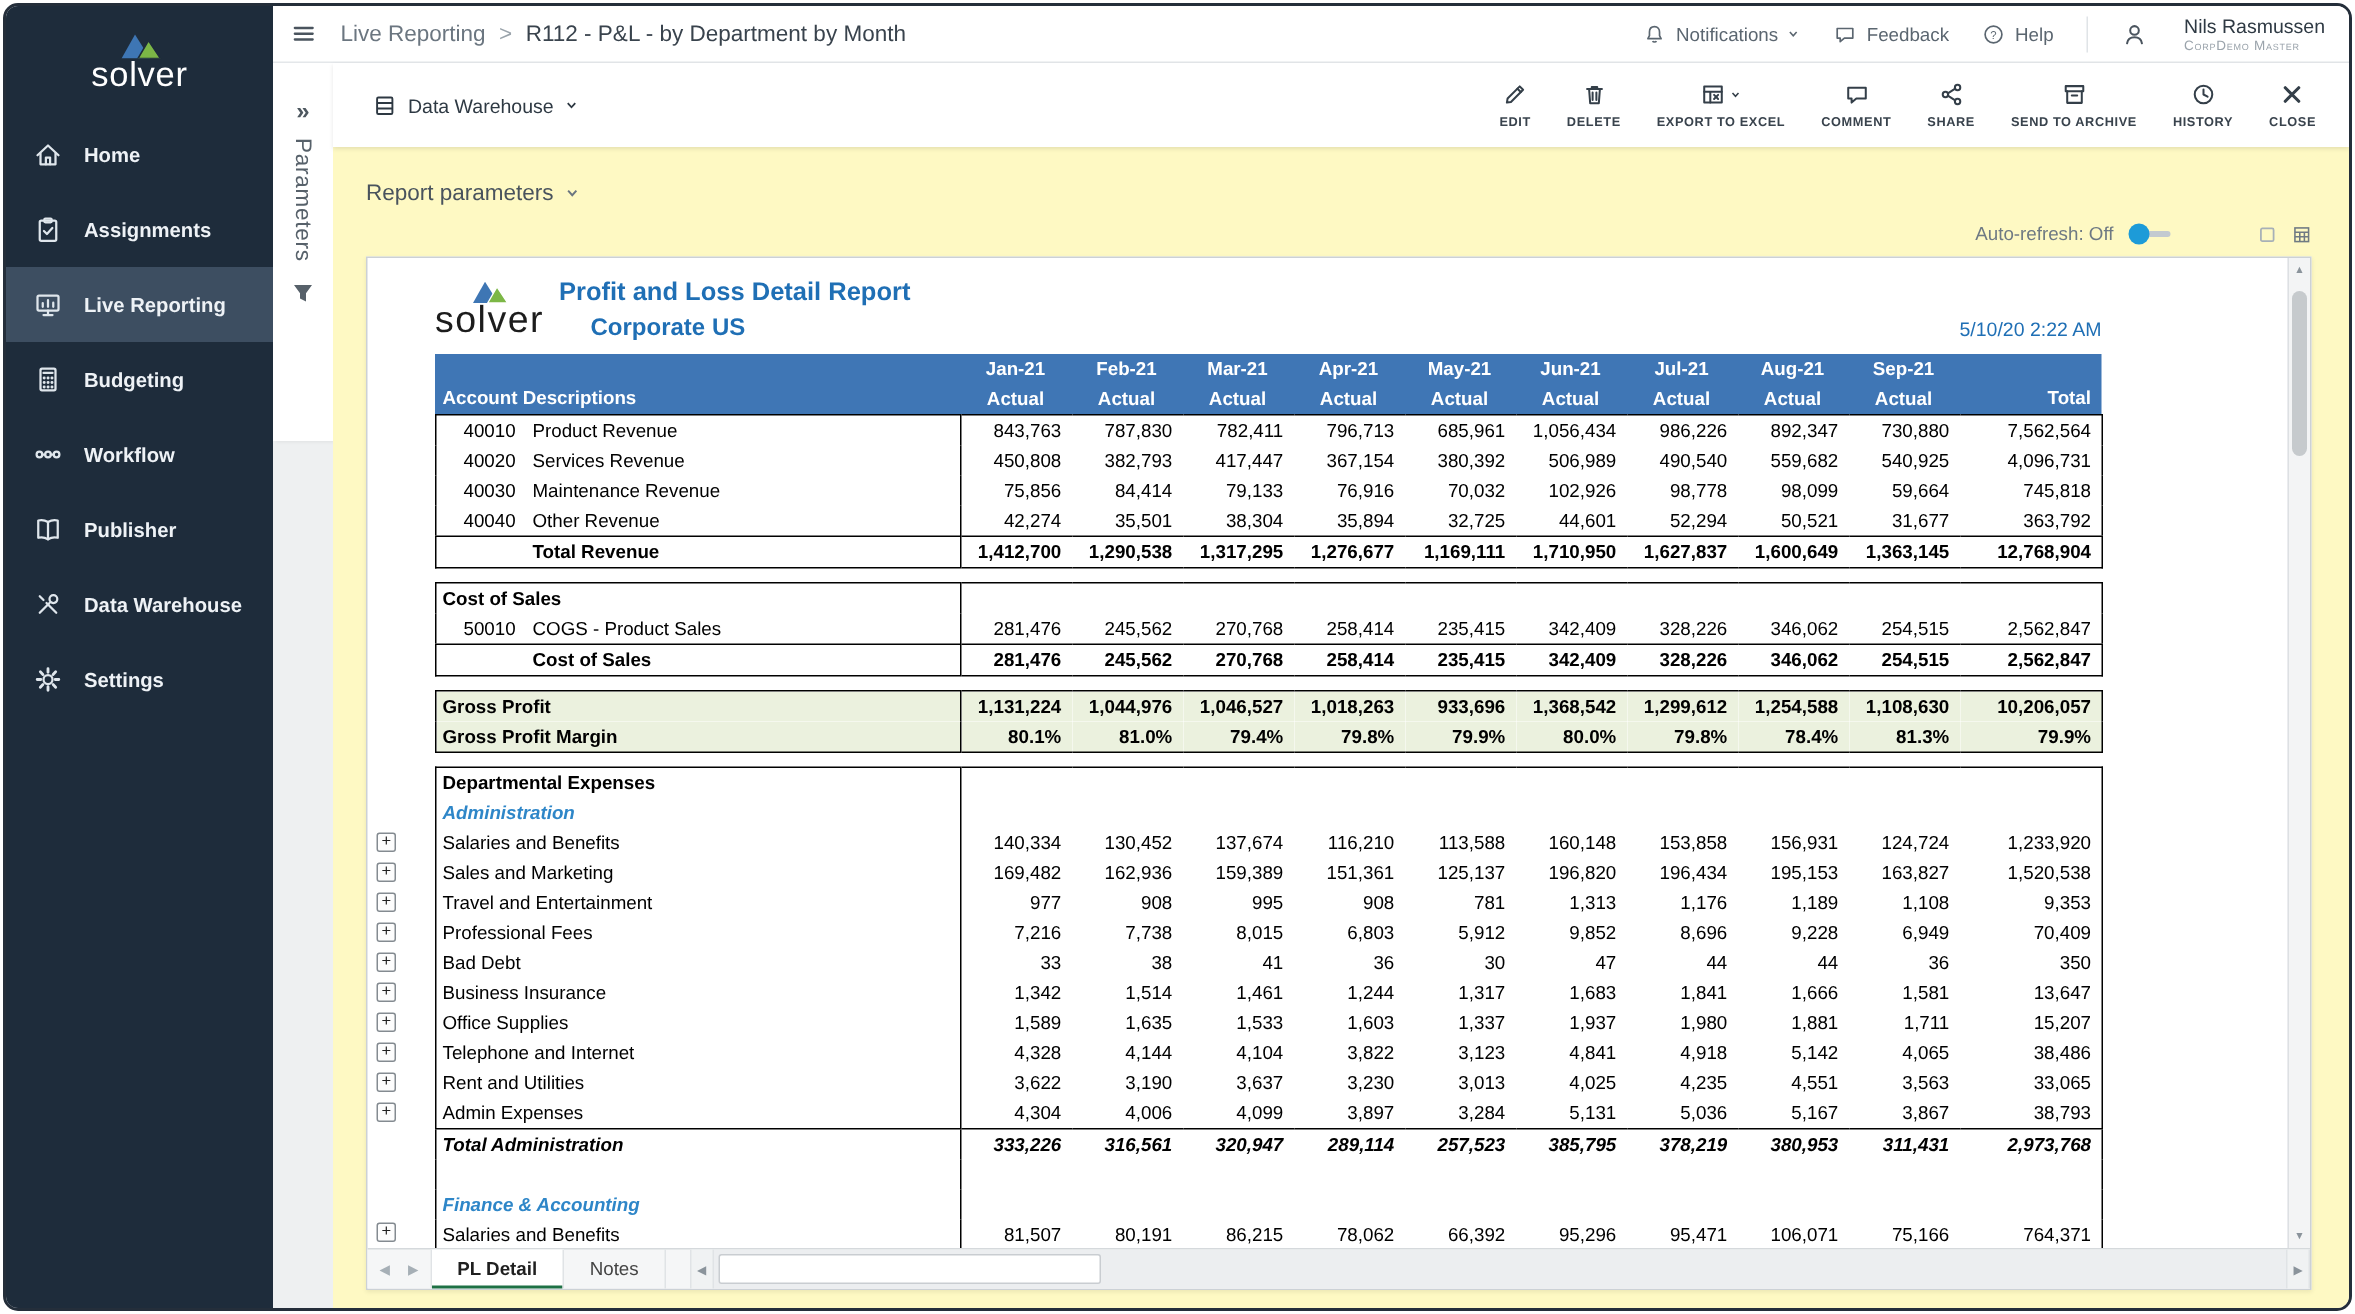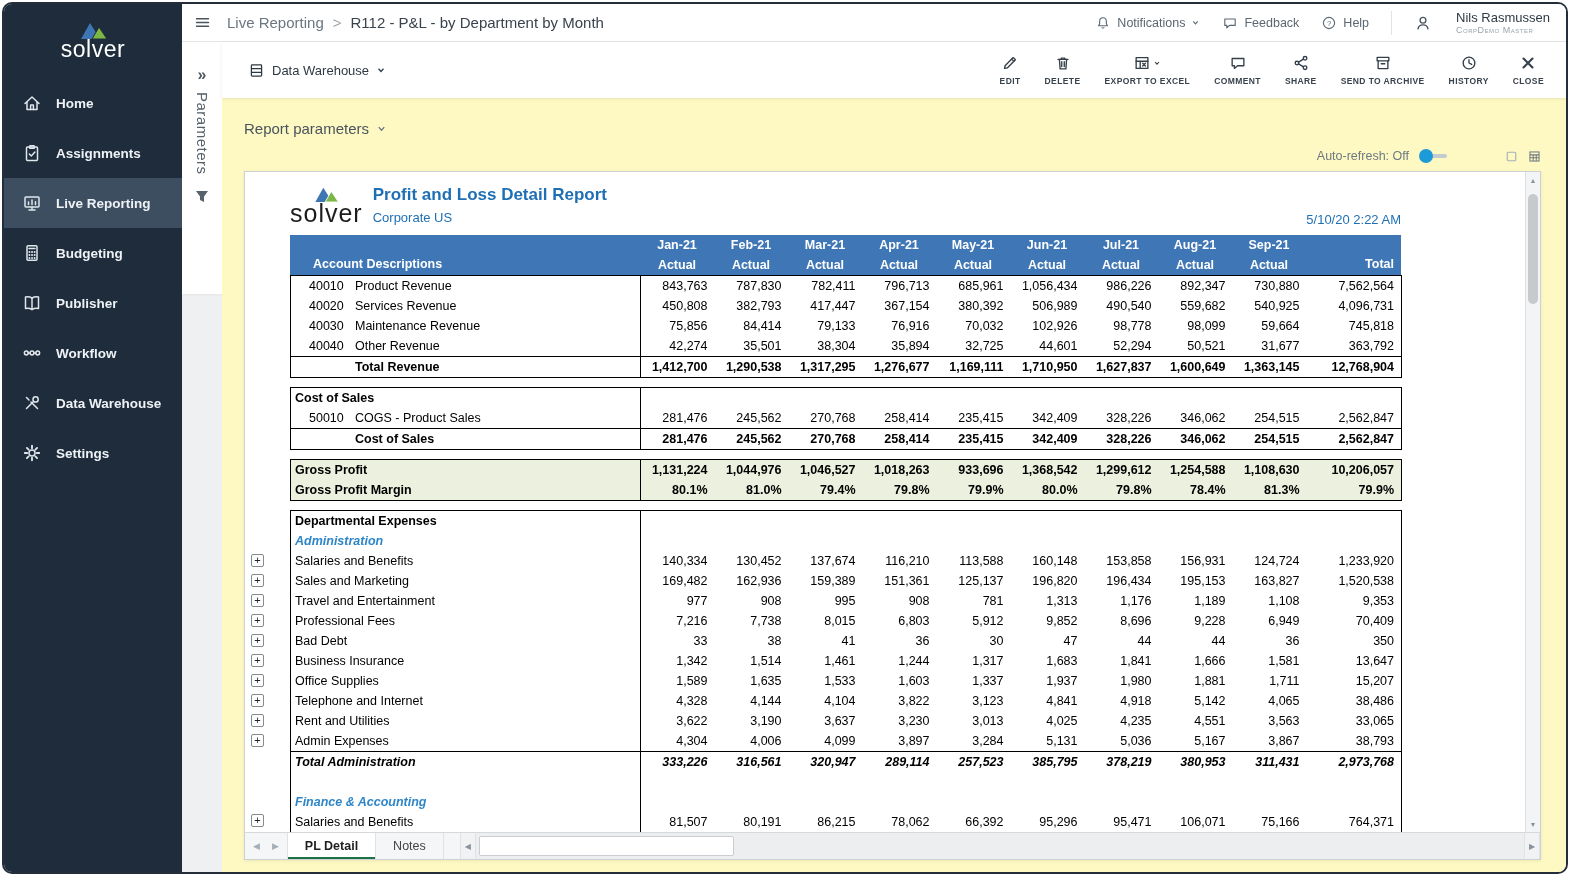--- a/index.html
+++ b/index.html
@@ -58,35 +58,35 @@
 
   
   .canvas{flex:1;background:#fff;border:1px solid #ccd1d6;display:flex;flex-direction:column;min-height:0;box-shadow:0 1px 3px rgba(0,0,0,.08);}
   .canvas-body{flex:1;display:flex;min-height:0;}
   .sheet{flex:1;overflow:hidden;padding-top:12px;}
   .rpt-header{display:flex;align-items:flex-start;width:1156px;padding-left:45px;}
   .rlogo{display:flex;flex-direction:column;align-items:center;margin-top:2px;}
   .rlogo-text{font-size:25px;color:#1c1c1c;letter-spacing:1px;line-height:22px;}
   .rtitle-block{margin-left:10px;margin-top:1px;}
   .rtitle{font-size:17px;font-weight:700;color:#1F6FB5;}
-  .rsub{font-size:13px;font-weight:400;color:#1F6FB5;margin-top:5px;}
+  .rsub{font-size:16px;font-weight:700;color:#1F6FB5;margin-top:5px;margin-left:21px;}
   .rdate{margin-left:auto;font-size:13px;color:#1F6FB5;margin-top:28px;}
 
   .tablewrap{margin-top:8px;}
   .sec-row{display:flex;margin-bottom:9px;}
   .sec-row.attached{margin-bottom:0;}
   .gutter{width:45px;flex:none;display:flex;flex-direction:column;}
   .gcell{height:20px;display:flex;align-items:center;}
   .plus-box{width:13px;height:13px;margin-left:6px;border:1px solid #848b91;background:#fdfdfd;font-size:11px;line-height:10px;text-align:center;color:#222;border-radius:2px;cursor:pointer;}
 
   table.rpt{border-collapse:collapse;table-layout:fixed;width:1111px;font-size:12.5px;color:#000;}
   table.rpt td{height:20px;line-height:20px;padding:0;white-space:nowrap;overflow:hidden;}
   table.rpt td.val{text-align:right;padding-right:7px;}
   table.hdr td{background:#3F76B5;color:#fff;font-weight:bold;}
-  table.hdr td.corner{vertical-align:bottom;padding-left:23px;padding-bottom:1px;}
+  table.hdr td.corner{vertical-align:bottom;padding-left:5px;padding-bottom:1px;}
   table.hdr td.mh{text-align:center;}
   table.hdr td.th-total{vertical-align:bottom;text-align:right;padding-right:7px;padding-bottom:1px;}
   table.body{border:1px solid #000;}
   table.body td.acct{border-right:1px solid #000;padding-left:4px;}
   td.acct .code{display:inline-block;width:46px;margin-left:14px;}
   tr.r-total td{border-top:1px solid #000;font-weight:bold;}
   tr.r-total td.acct{padding-left:64px;}
   tr.r-section td.acct{font-weight:bold;}
   tr.r-subheader td.acct{font-weight:bold;font-style:italic;color:#2E86C8;}
   tr.r-subtotal td{border-top:1px solid #000;font-style:italic;font-weight:600;}
@@ -158,36 +158,36 @@
               <rect x="5" y="2.8" width="10" height="14.4" rx="1"></rect>
               <path d="M7 5.6h6"></path>
               <path d="M7.4 9h.1M10 9h.1M12.6 9h.1M7.4 12h.1M10 12h.1M12.6 12h.1M7.4 15h.1M10 15h.1M12.6 15h.1" stroke-width="1.9"></path>
             </svg>
           </span>
           <span class="nav-label">Budgeting</span>
         </div>
         <div class="nav-item">
           <span class="nav-icon">
             <svg width="20" height="20" viewBox="0 0 20 20" fill="none" stroke="currentColor" stroke-width="1.5" stroke-linecap="round" stroke-linejoin="round">
-              <path d="M10 5C8 3.8 5.5 3.5 3.5 4v11.5c2-.5 4.5-.2 6.5 1 2-1.2 4.5-1.5 6.5-1V4C14.5 3.5 12 3.8 10 5Z"></path>
-              <path d="M10 5v11.5"></path>
-            </svg>
-          </span>
-          <span class="nav-label">Publisher</span>
-        </div>
-        <div class="nav-item">
-          <span class="nav-icon">
-            <svg width="20" height="20" viewBox="0 0 20 20" fill="none" stroke="currentColor" stroke-width="1.5" stroke-linecap="round" stroke-linejoin="round">
               <circle cx="4.3" cy="10" r="1.9"></circle>
               <circle cx="10" cy="10" r="1.9"></circle>
               <circle cx="15.7" cy="10" r="1.9"></circle>
               <path d="M6.2 10h1.9M11.9 10h1.9"></path>
             </svg>
           </span>
           <span class="nav-label">Workflow</span>
+        </div>
+        <div class="nav-item">
+          <span class="nav-icon">
+            <svg width="20" height="20" viewBox="0 0 20 20" fill="none" stroke="currentColor" stroke-width="1.5" stroke-linecap="round" stroke-linejoin="round">
+              <path d="M10 5C8 3.8 5.5 3.5 3.5 4v11.5c2-.5 4.5-.2 6.5 1 2-1.2 4.5-1.5 6.5-1V4C14.5 3.5 12 3.8 10 5Z"></path>
+              <path d="M10 5v11.5"></path>
+            </svg>
+          </span>
+          <span class="nav-label">Publisher</span>
         </div>
         <div class="nav-item">
           <span class="nav-icon">
             <svg width="20" height="20" viewBox="0 0 20 20" fill="none" stroke="currentColor" stroke-width="1.5" stroke-linecap="round" stroke-linejoin="round">
               <path d="M4.5 15.5 11 9"></path>
               <circle cx="13.6" cy="6.4" r="2.6"></circle>
               <path d="M15.5 15.5 9 9M7 7 4.5 4.5"></path>
             </svg>
           </span>
           <span class="nav-label">Data Warehouse</span>

